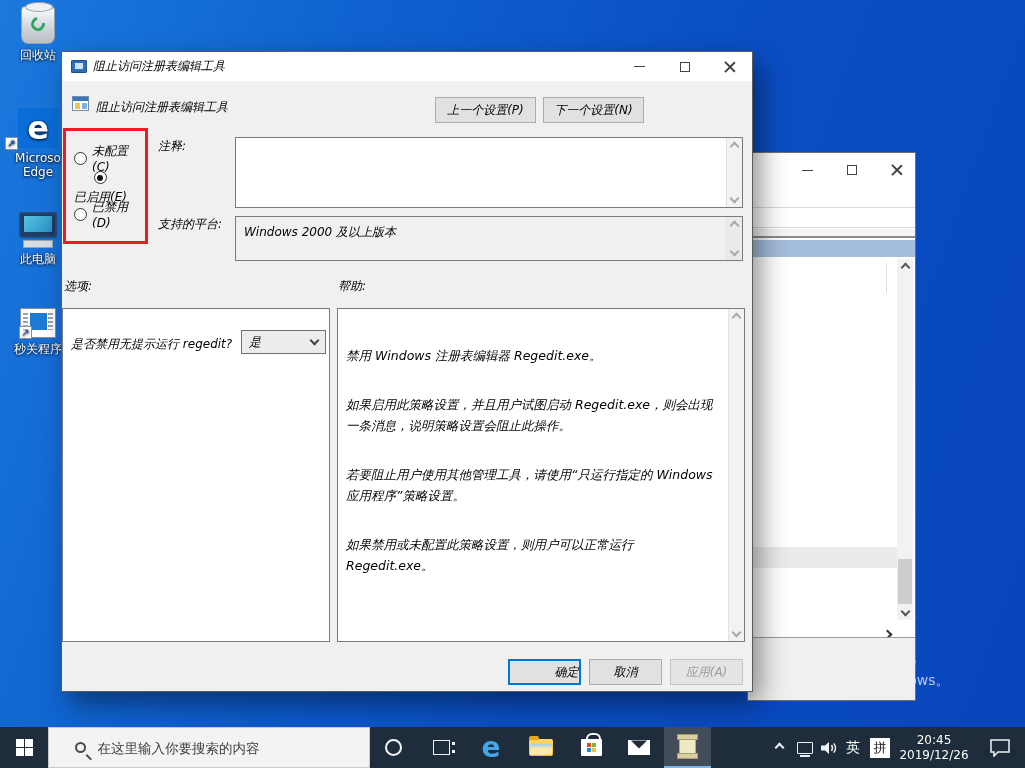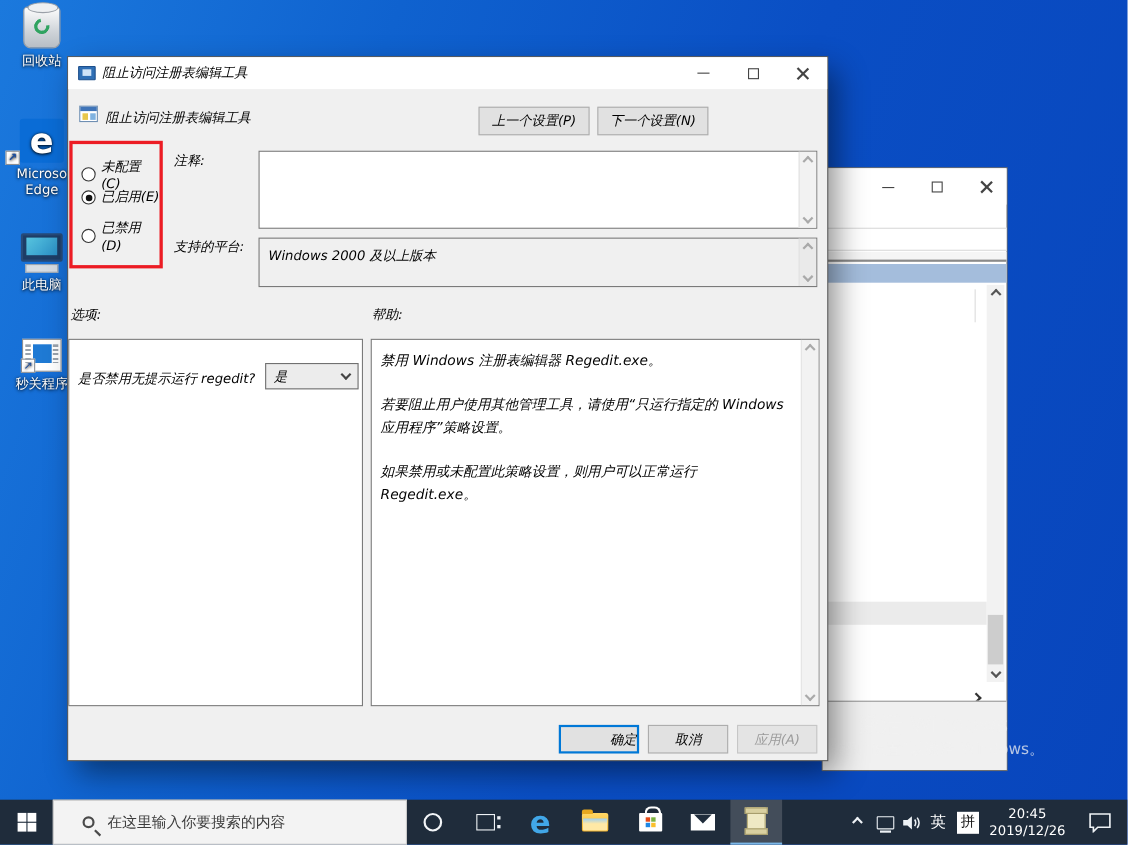--- a/index.html
+++ b/index.html
@@ -103,21 +103,21 @@
   .lbl-options { position:absolute; left:2px; top:226px; }
   .lbl-help { position:absolute; left:276px; top:226px; }
 
   .opt-panel { position:absolute; left:0px; top:256px; width:268px; height:334px; background:#fff; border:1px solid #7a7a7a; }
   .opt-q { position:absolute; left:8px; top:27px; }
   .combo { position:absolute; left:178px; top:21px; width:85px; height:24px; background:#ececec; border:1px solid #707070;
            display:flex; align-items:center; justify-content:space-between; padding:0 7px; }
 
   .help-panel { position:absolute; left:275px; top:256px; width:408px; height:334px; background:#fff; border:1px solid #7a7a7a; }
   .help-text { position:absolute; left:8px; top:8px; right:24px; font-size:12.5px; line-height:21px; }
-  .help-text p { margin-bottom:19px; }
+  .help-text p { margin-bottom:19px;margin-top:28px; }
   .help-sb { position:absolute; right:0; top:0; bottom:0; width:16px; background:#f2f2f2; border-left:1px solid #e4e4e4; }
 
   .btm-btn { position:absolute; top:607px; width:73px; height:26px; background:#e1e1e1; border:1px solid #adadad;
              display:flex; align-items:center; justify-content:center; font-size:12px; }
   .ok-btn { left:446px; border:2px solid #0078d7;padding-left:44px; }
   .cancel-btn { left:527px; }
   .apply-btn { left:608px; color:#9b9b9b; background:#e4e4e4; border-color:#c6c6c6; }
 
   
   .taskbar { position:absolute; left:0; top:727px; width:1025px; height:41px; background:#1f2c3b; }
@@ -258,21 +258,21 @@
   <div class="hdr-title">阻止访问注册表编辑工具</div>
 
   <div class="setbtn prevbtn">上一个设置(P)</div>
   <div class="setbtn nextbtn">下一个设置(N)</div>
 
   <div class="redbox">
     <div class="radio-row" style="top:12px;">
       <span class="radio"></span>
       <span>未配置(C)</span>
     </div>
-    <div class="radio-row" style="top:40px;">
+    <div class="radio-row" style="top:40px;flex-direction:column;">
       <span class="radio checked"></span>
       <span>已启用(E)</span>
     </div>
     <div class="radio-row" style="top:68px;">
       <span class="radio"></span>
       <span>已禁用(D)</span>
     </div>
   </div>
 
   <div class="lbl-comment">注释:</div>
@@ -308,20 +308,21 @@
     <div class="opt-q">是否禁用无提示运行 regedit?</div>
     <div class="combo">
       <span>是</span>
       <span class="chev chev-down" style="border-color:#444;margin-top:-3px;"></span>
     </div>
   </div>
 
   <div class="help-panel">
     <div class="help-text">
       <p>禁用 Windows 注册表编辑器 Regedit.exe。</p>
+      <p>如果启用此策略设置，并且用户试图启动 Regedit.exe，则会出现一条消息，说明策略设置会阻止此操作。</p>
       <p>若要阻止用户使用其他管理工具，请使用“只运行指定的 Windows 应用程序”策略设置。</p>
       <p>如果禁用或未配置此策略设置，则用户可以正常运行 Regedit.exe。</p>
     </div>
     <div class="help-sb">
       <div class="sb-btn sb-top">
           <span class="chev light chev-up"></span>
         </div>
       <div class="sb-btn sb-bot">
           <span class="chev light chev-down"></span>
         </div>

